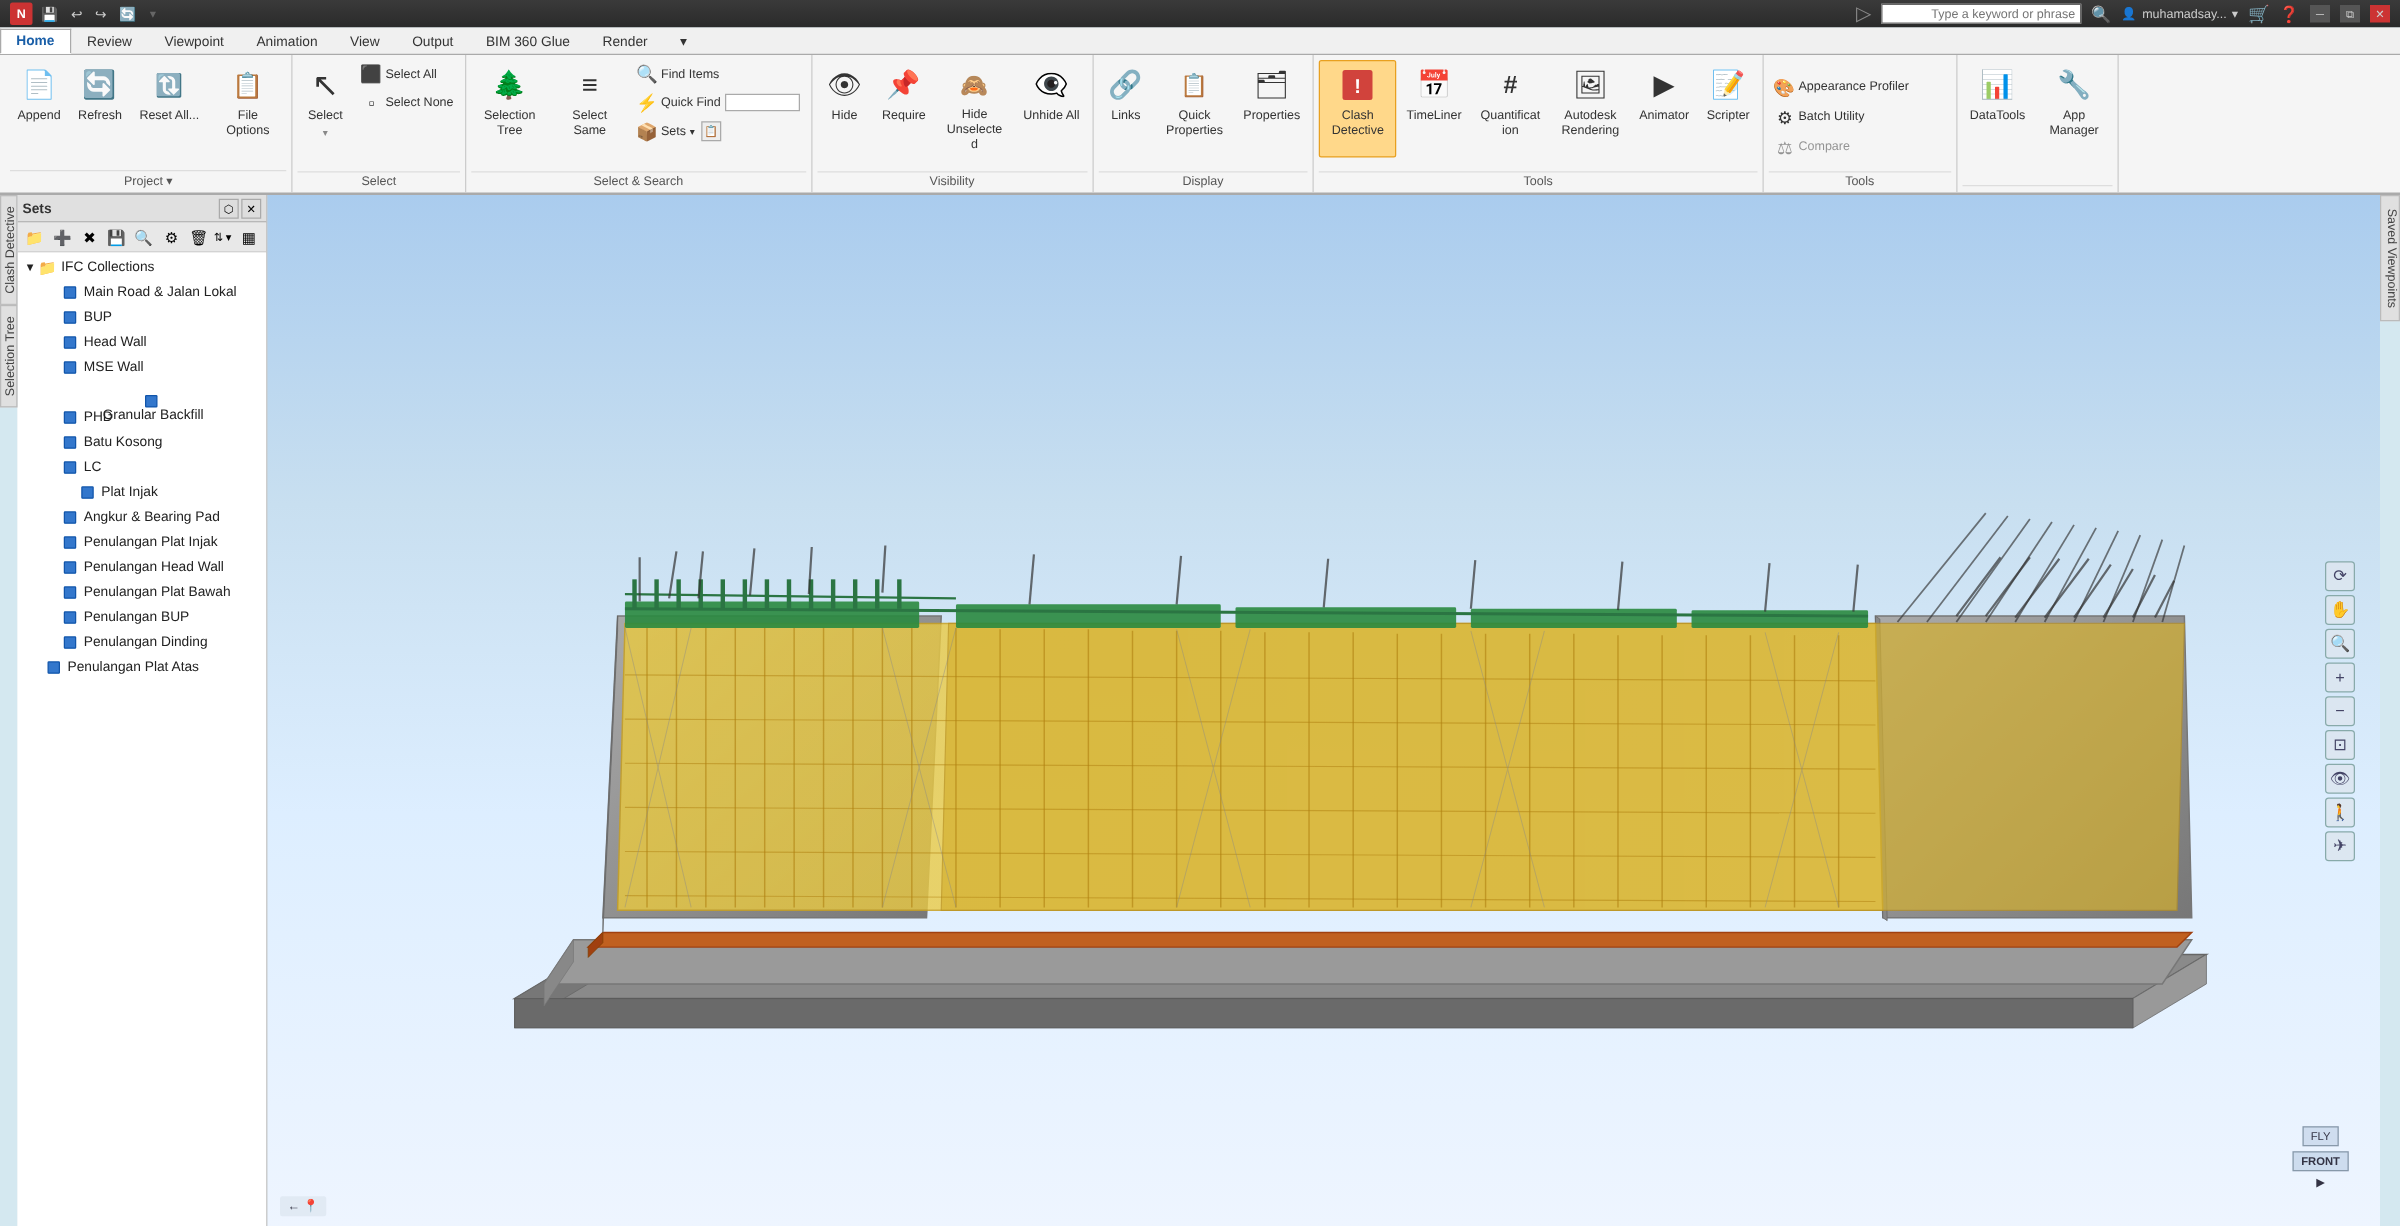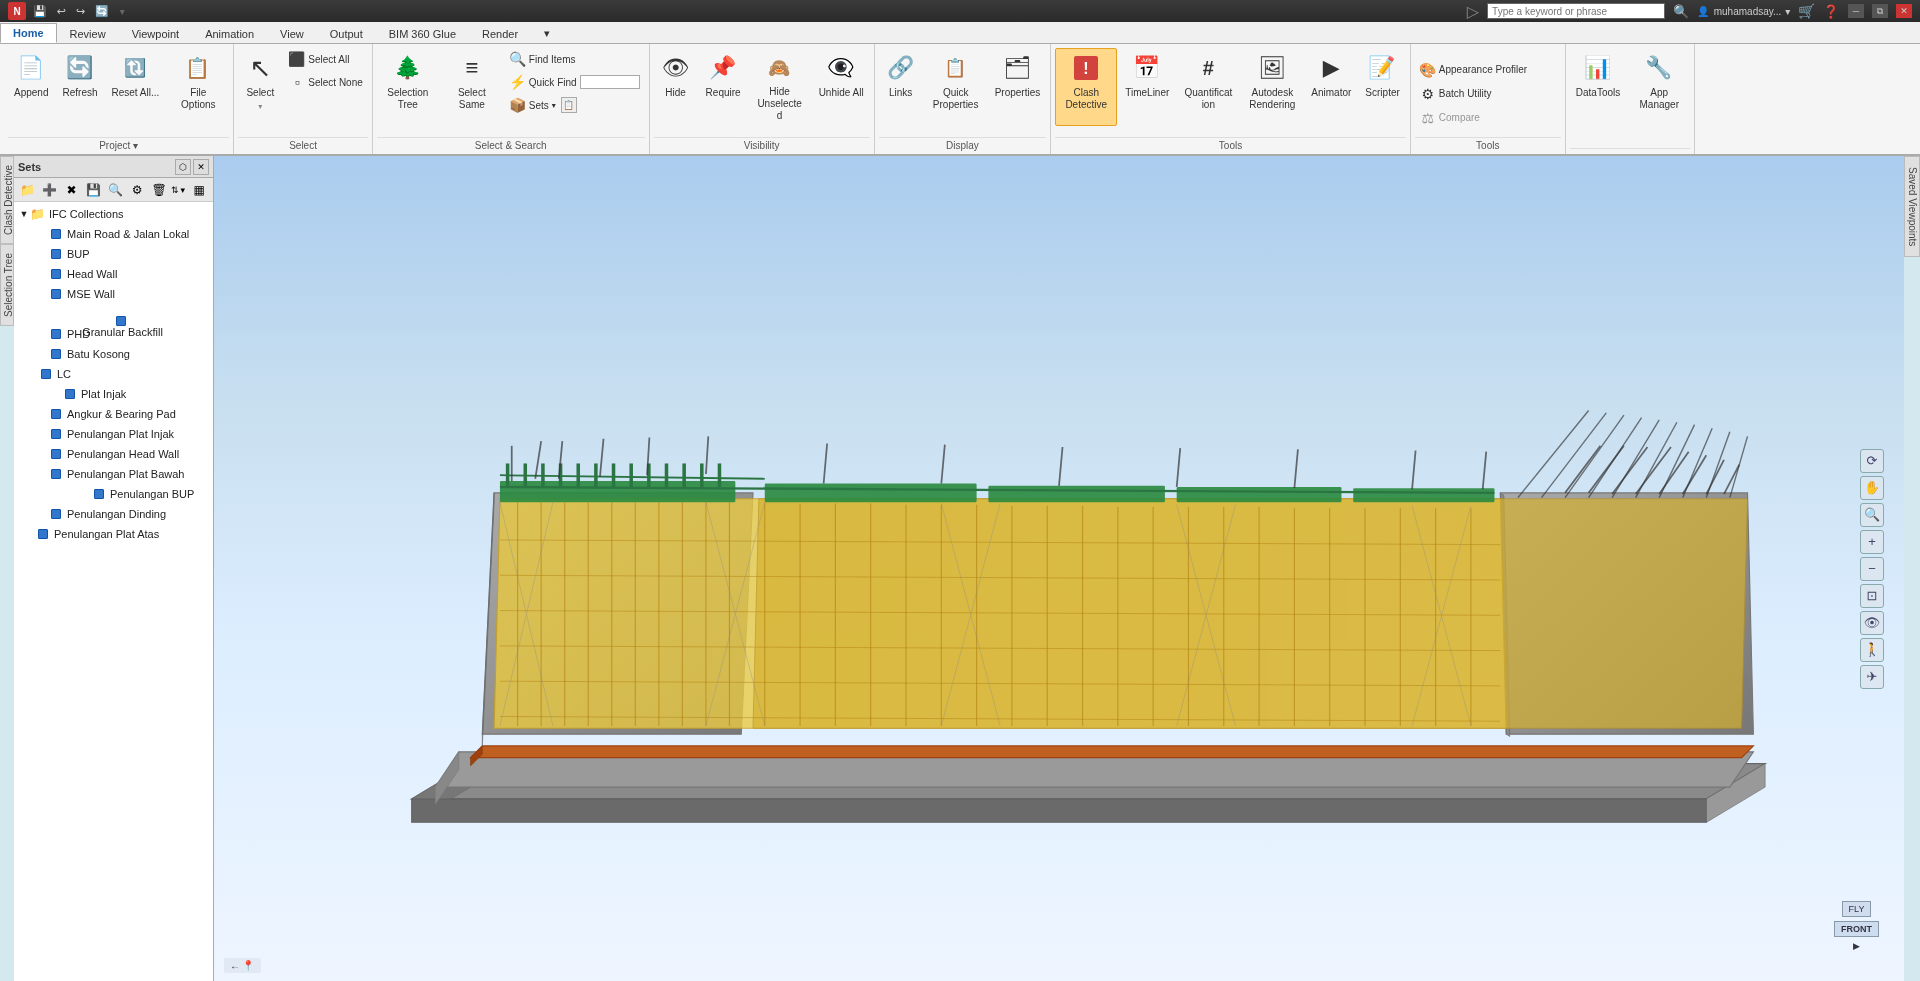--- a/index.html
+++ b/index.html
@@ -16,21 +16,21 @@
       color: #ccc;
       font-size: 11px;
     }
     #title-bar-left { display: flex; align-items: center; gap: 4px; }
     #title-bar-center { flex: 1; text-align: center; color: #bbb; font-size: 11px; }
     #title-bar-right { display: flex; align-items: center; gap: 8px; }
     .nav-logo { width: 18px; height: 18px; background: #cc3333; border-radius: 2px; display: flex; align-items: center; justify-content: center; color: white; font-weight: bold; font-size: 10px; }
     .qat-btn { color: #ccc; font-size: 11px; padding: 1px 3px; cursor: pointer; }
     .title-control { width: 16px; height: 14px; background: #555; border: none; color: #ccc; font-size: 9px; cursor: pointer; display: flex; align-items: center; justify-content: center; }
     .title-control.close { background: #cc3333; }
-    #search-box { width: 178px; height: 16px; background: #fff; border: 1px solid #666; padding: 0 4px; font-size: 10px; color: #333; }
+    #search-box { width: 160px; height: 16px; background: #fff; border: 1px solid #666; padding: 0 4px; font-size: 10px; color: #333; text-align: right; }
     .user-area { display: flex; align-items: center; gap: 4px; color: #ccc; font-size: 10px; }
 
     
     #ribbon-tabs {
       height: 22px;
       background: #f0f0f0;
       display: flex;
       align-items: flex-end;
       border-bottom: 1px solid #aaa;
     }
@@ -558,21 +558,21 @@
         </span>
       <span>PHD</span>
     </div>
     <div class="tree-item" style="padding-left:22px;">
       <span class="tree-expand" style="visibility:hidden;">▶</span>
       <span class="tree-icon">
           <span class="item-icon"></span>
         </span>
       <span>Batu Kosong</span>
     </div>
-    <div class="tree-item" style="padding-left:12px;">
+    <div class="tree-item" style="padding-left:22px;">
       <span class="tree-expand" style="visibility:hidden;">▶</span>
       <span class="tree-icon">
           <span class="item-icon"></span>
         </span>
       <span>LC</span>
     </div>
     <div class="tree-item" style="padding-left:36px;">
       <span class="tree-expand" style="visibility:hidden;">▶</span>
       <span class="tree-icon">
           <span class="item-icon"></span>
@@ -600,21 +600,21 @@
         </span>
       <span>Penulangan Head Wall</span>
     </div>
     <div class="tree-item" style="padding-left:22px;">
       <span class="tree-expand" style="visibility:hidden;">▶</span>
       <span class="tree-icon">
           <span class="item-icon"></span>
         </span>
       <span>Penulangan Plat Bawah</span>
     </div>
-    <div class="tree-item" style="padding-left:22px;margin-left:43px;">
+    <div class="tree-item" style="padding-left:22px;">
       <span class="tree-expand" style="visibility:hidden;">▶</span>
       <span class="tree-icon">
           <span class="item-icon"></span>
         </span>
       <span>Penulangan BUP</span>
     </div>
     <div class="tree-item" style="padding-left:22px;">
       <span class="tree-expand" style="visibility:hidden;">▶</span>
       <span class="tree-icon">
           <span class="item-icon"></span>

